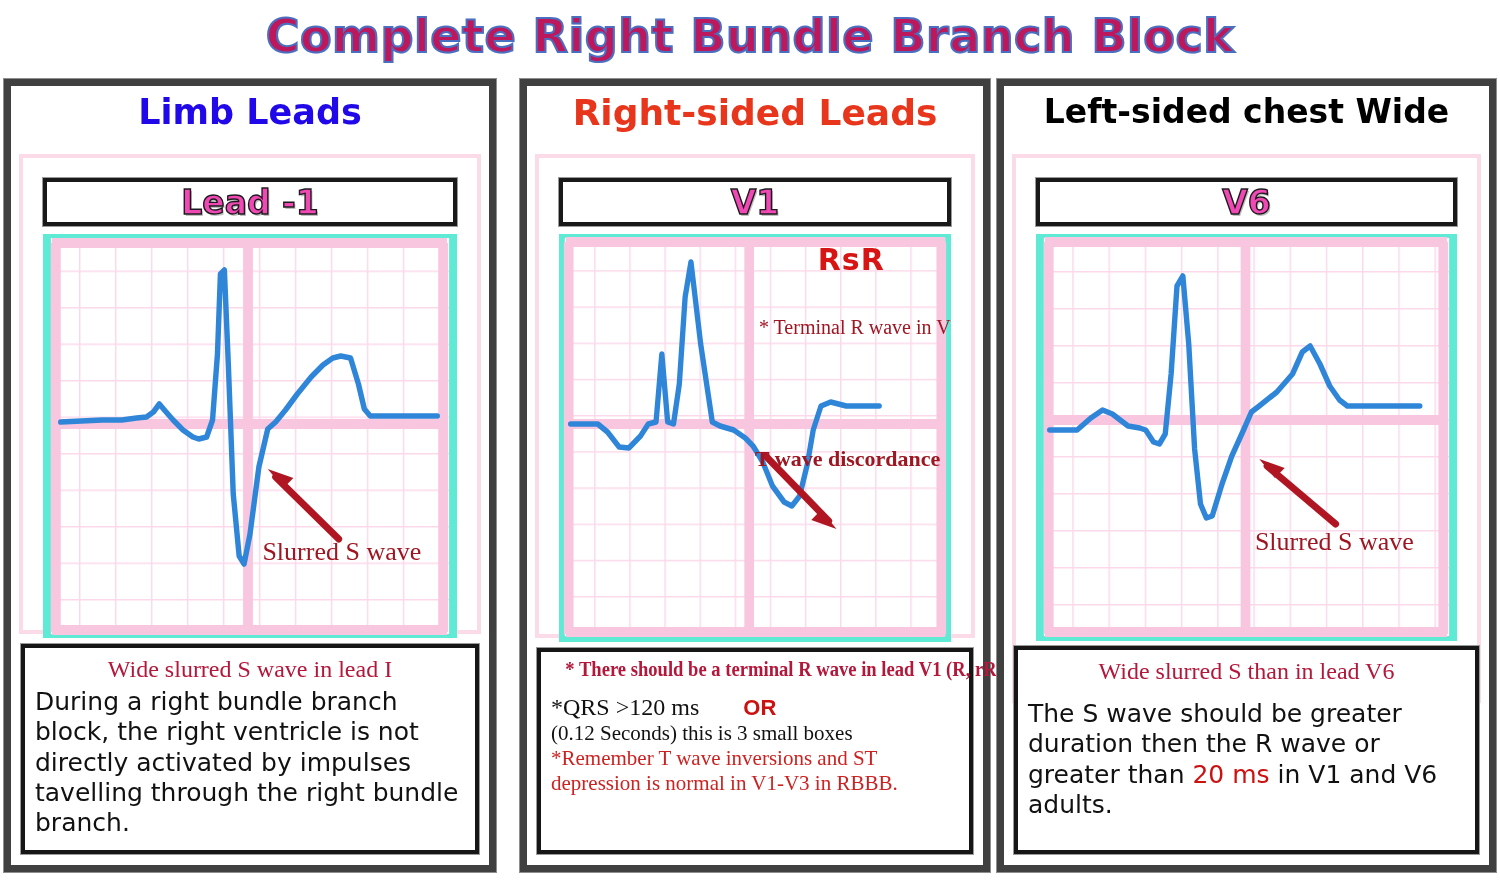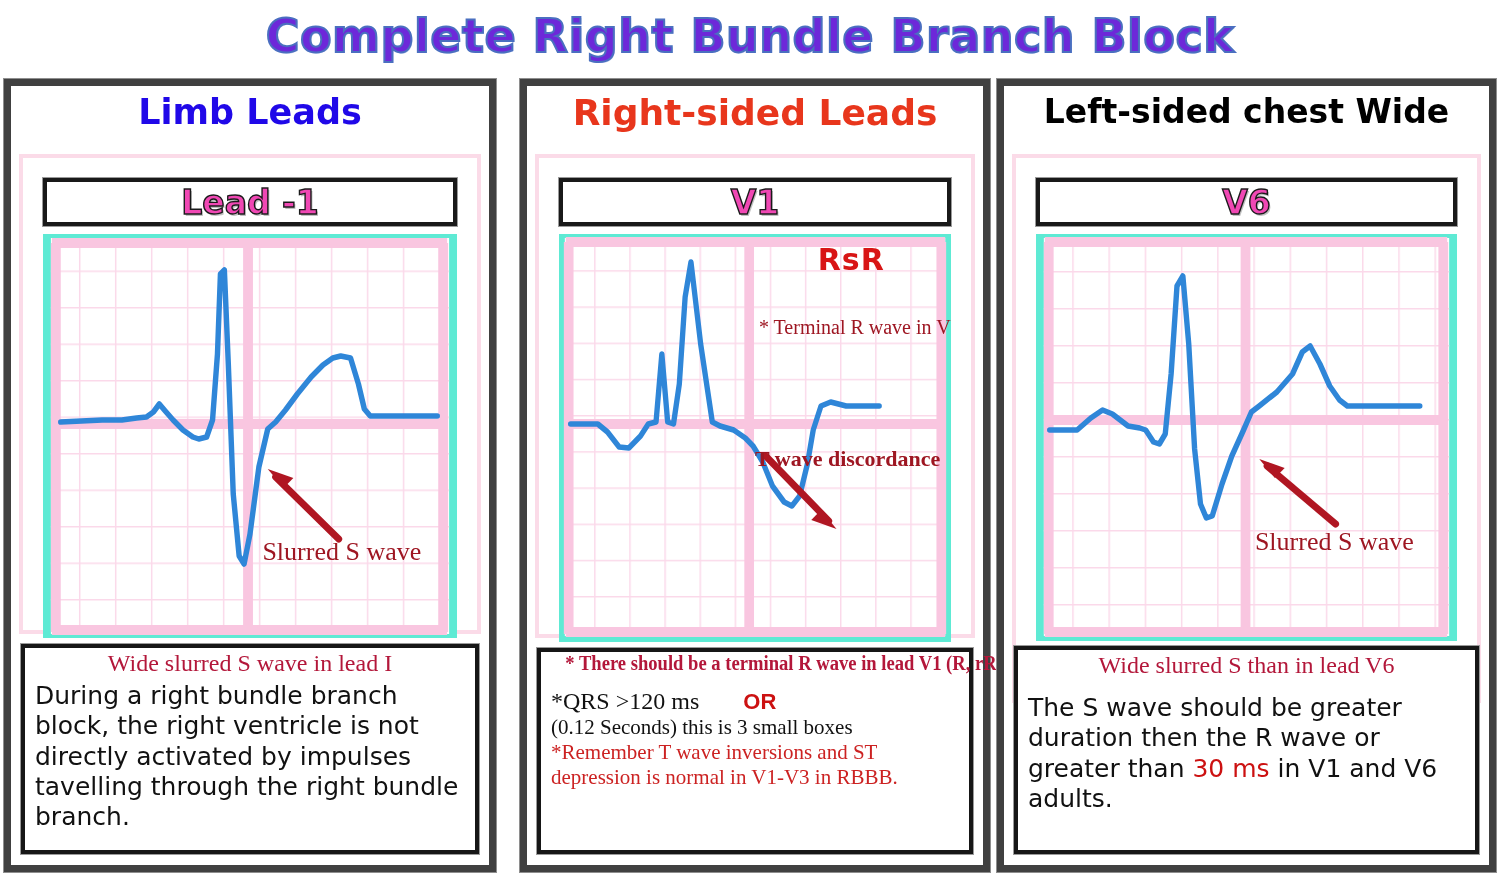--- a/index.html
+++ b/index.html
@@ -9,21 +9,21 @@
     font-family:"Liberation Sans", sans-serif;
   }
   #root{position:relative;width:1500px;height:881px;}
 
   
   .main-title{
     position:absolute;left:0;top:2px;width:1500px;height:68px;
     text-align:center;
     font-family:"DejaVu Sans", sans-serif;
     font-size:46px;font-weight:bold;letter-spacing:0.5px;
-    color:#6d28d9;
+    color:#be185d;
     -webkit-text-stroke:2px #4a6fc0;
     text-shadow:1px 1px 0 #b9c8e8;
     line-height:68px;white-space:nowrap;
   }
 
   
   .panel{
     position:absolute;top:79px;height:793px;
     background:#ffffff;
     border:7px solid #404040;
@@ -77,21 +77,21 @@
   #panel-1 .ecg-grid{height:408px;}
   #panel-2 .ecg-grid{height:407px;}
   .ecg-grid svg{display:block;width:100%;height:100%;}
 
   
   .text-box{
     position:absolute;left:10px;right:10px;
     border:4px solid #161616;
     outline:1px solid #9a9a9a;
     background:#ffffff;box-sizing:border-box;
-    padding:0 10px 8px 10px;
+    padding:6px 10px 8px 10px;
   }
   #panel-0 .text-box{top:558px;height:210px;}
   #panel-1 .text-box{top:562px;height:206px;}
   #panel-2 .text-box{top:560px;height:208px;}
 
   .tb-head{
     text-align:center;
     font-family:"Liberation Serif", serif;
     color:#b3173a;font-size:24px;font-weight:normal;
     margin:2px 0 4px 0;white-space:nowrap;
@@ -243,18 +243,18 @@
             <polygon points="228,225 254,234 244,244" fill="#b01622"></polygon>
           </g>
         </svg>
         <div class="anno" style="left:52%;top:72%;font-size:26px;">Slurred S wave</div>
       </div>
     </div>
 
     <div class="text-box">
       <div class="tb-head">Wide slurred S than in lead V6</div>
       <div class="tb-body" style="margin-top:14px;">
-        <span>The S wave should be greater duration then the R wave or greater than </span><span class="red">30 ms</span><span> in V1 and V6 adults.</span>
+        <span>The S wave should be greater duration then the R wave or greater than </span><span class="red">20 ms</span><span> in V1 and V6 adults.</span>
       </div>
     </div>
   </div>
 
 </div>
 
 </body></html>

